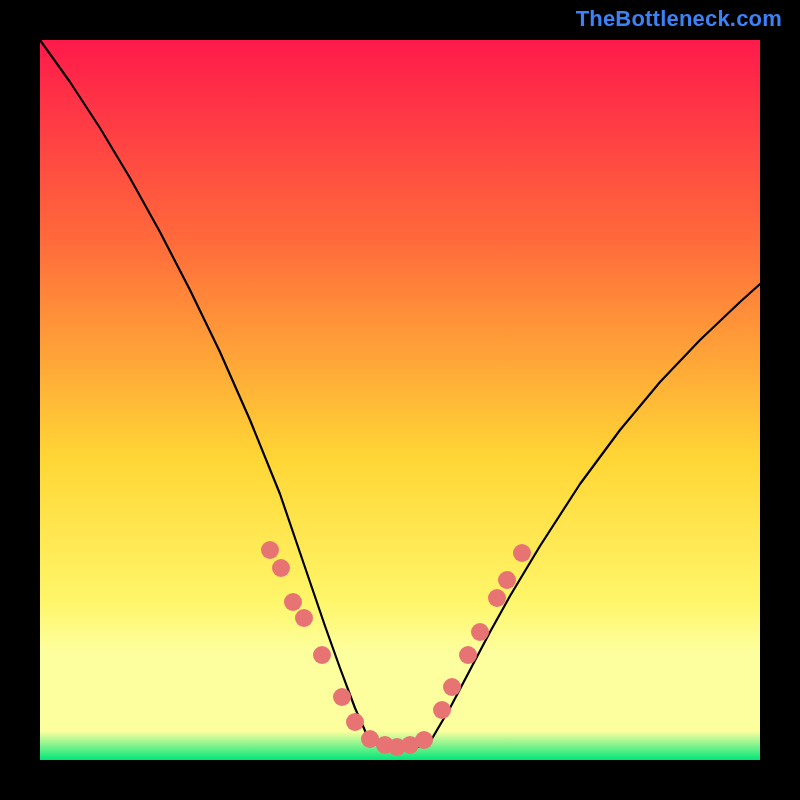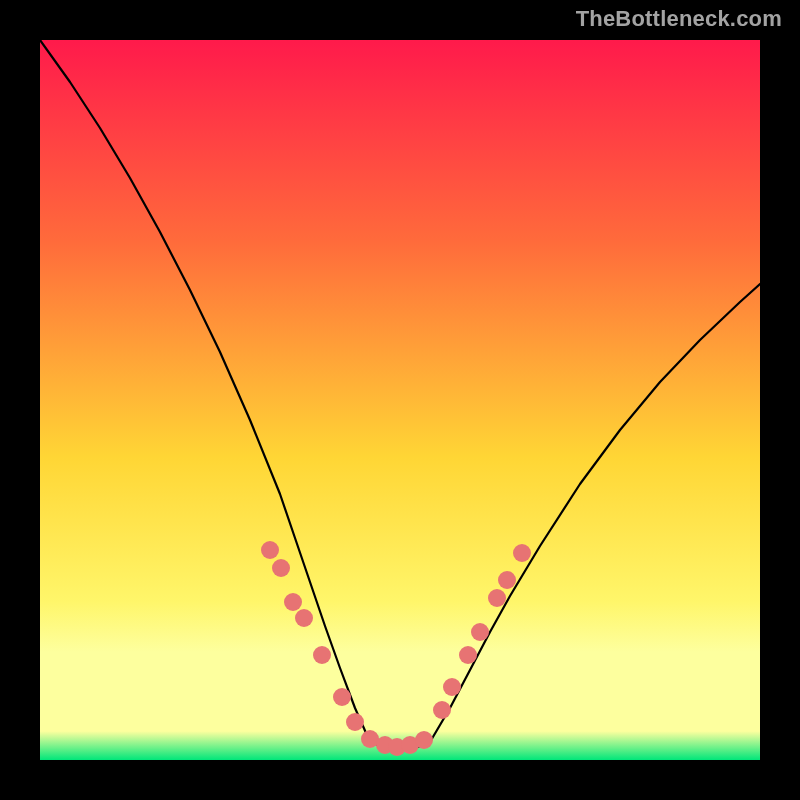--- a/index.html
+++ b/index.html
@@ -41,21 +41,21 @@
     height: 720px;
     overflow: visible;
   }
   .attribution {
     position: absolute;
     top: 6px;
     right: 18px;
     font-family: Arial, Helvetica, sans-serif;
     font-size: 22px;
     font-weight: 600;
-    color: #a3a3a3;
+    color: #3b82f6;
     letter-spacing: 0.2px;
   }
 </style>
 </head>
 <body>
 
 <div class="frame">
 
   <div class="attribution">TheBottleneck.com</div>
 

